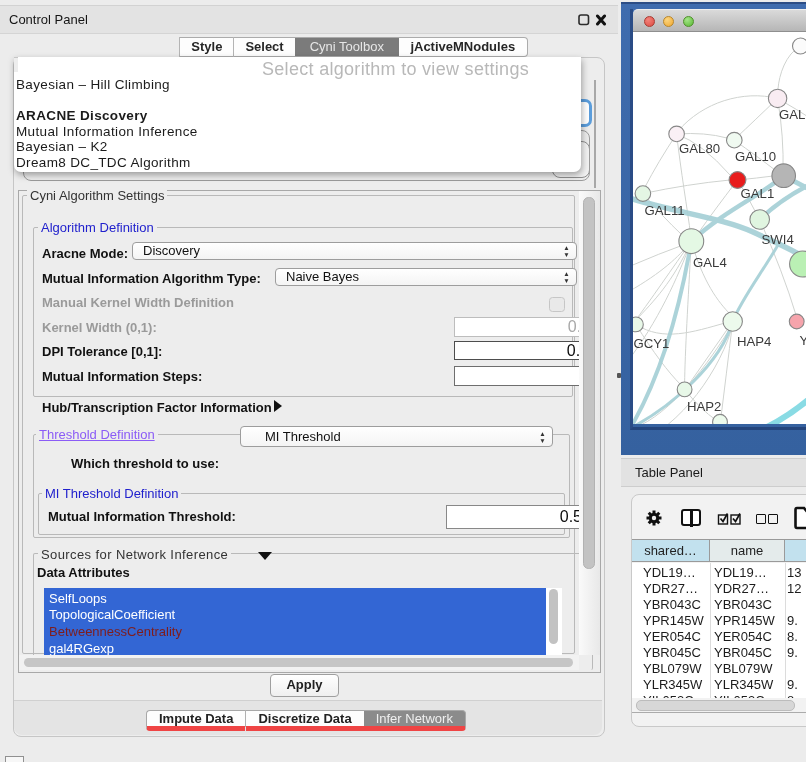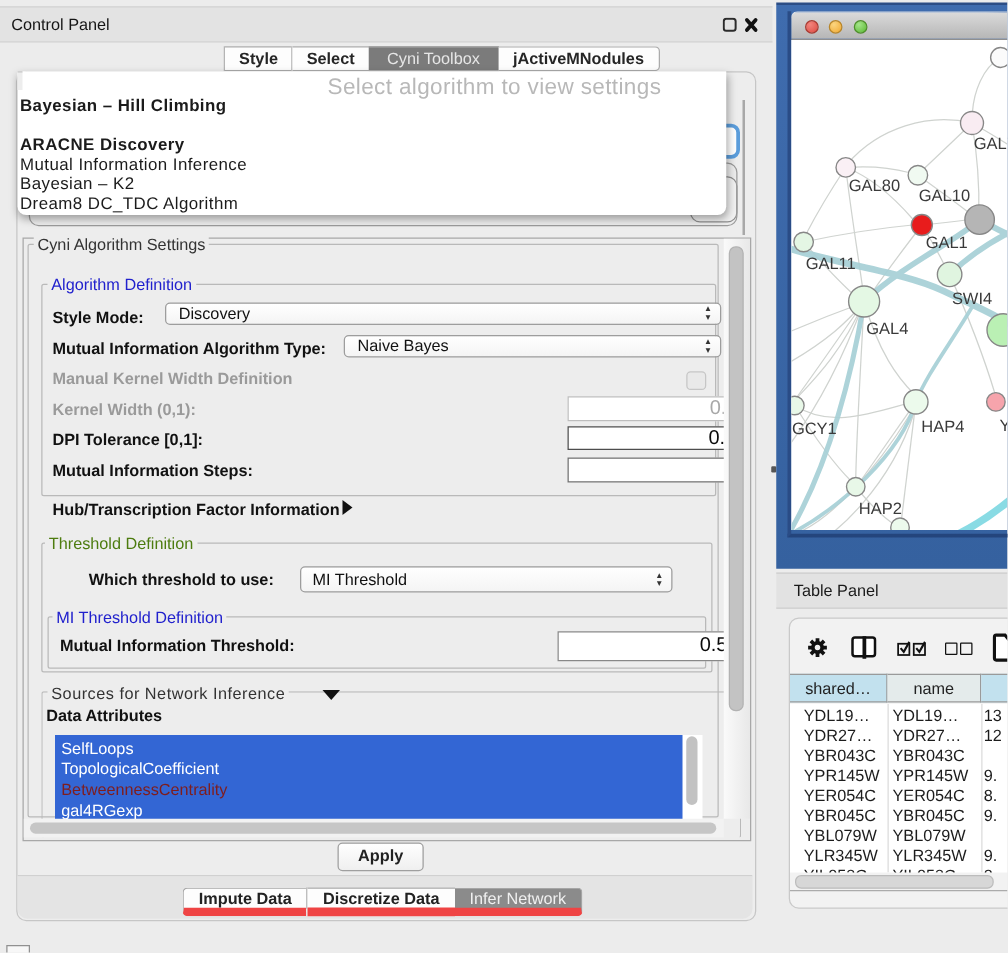--- a/index.html
+++ b/index.html
@@ -17,33 +17,33 @@
  background:#fdfdfd;padding:0 11px;font-size:13px;color:#262626;font-weight:600;white-space:nowrap;}
 #toptabs .tab.first{border-left:2px solid #a16207;border-radius:4px 0 0 4px;margin-top:48px;}
 #toptabs .tab.last{border-right:1px solid #ababab;border-radius:0 4px 4px 0;}
 #toptabs .sep{width:1px;height:20px;background:#b4b4b4;}
 #toptabs .sel{background:#7b7b7b;color:#e6e6e6;font-weight:400;}
 
 #scrollpane{left:18px;top:190px;width:581px;height:481px;border:1px solid #a8a8a8;background:#ededed;}
 .groupbox{position:absolute;border:1px solid #b9b9b9;border-radius:2px;}
 .glabel{position:absolute;background:#ededed;padding:0 3px;font-size:13px;white-space:nowrap;z-index:2;}
 .blab{color:#2121cd;}
-.grlab{color:#4d7c0f;}
+.grlab{color:#8b5cf6;text-decoration:underline;}
 .frm{position:absolute;font-weight:bold;font-size:13px;color:#111;white-space:nowrap;}
 .frm.dis{color:#9a9a9a;}
 .combo{position:absolute;background:linear-gradient(#ffffff,#f4f4f4);border:1px solid #9d9d9d;
  border-radius:4px;font-size:13px;color:#111;}
 .combo .ar{position:absolute;right:5px;top:50%;margin-top:-7px;width:9px;height:14px;font-size:6.5px;
  line-height:7px;color:#333;text-align:center;}
 .tin{position:absolute;background:#fff;text-align:right;font-size:16px;margin-left:28px;}
 
 #applybtn{left:270px;top:674px;width:67px;height:21px;background:linear-gradient(#ffffff,#efefef);
  border:1px solid #9f9f9f;border-radius:4px;text-align:center;line-height:20px;font-size:13px;font-weight:600;color:#222;}
 #btmtabs{left:146px;top:710px;height:17px;display:flex;z-index:2;}
-#btmtabs .tab{height:15px;line-height:15px;border-top:1px solid #a8a8a8;border-bottom:7px solid #ef4444;
+#btmtabs .tab{height:15px;line-height:15px;border-top:1px solid #a8a8a8;border-bottom:5px solid #ef4444;
  background:#fdfdfd;padding:0 12px;font-size:13px;color:#222;font-weight:600;white-space:nowrap;}
 #btmtabs .first{border-left:1px solid #a8a8a8;border-radius:4px 0 0 4px;}
 #btmtabs .last{border-right:1px solid #a8a8a8;border-radius:0 4px 4px 0;}
 #btmtabs .sep{width:1px;height:17px;background:#b0b0b0;}
 #btmtabs .sel{background:#8b8b8b;color:#f0f0f0;font-weight:400;}
 
 #dropdown{left:14px;top:57px;width:567px;height:115px;background:#fff;z-index:10;
  border-radius:0 0 7px 7px;box-shadow:1px 3px 7px rgba(0,0,0,0.35);}
 #dropdown .ph{position:absolute;left:248px;top:2px;color:#b8b8b8;font-size:18px;letter-spacing:.3px;}
 #dropdown .it{position:absolute;left:2px;font-size:13.5px;color:#1b1b1b;white-space:nowrap;letter-spacing:.35px;}
@@ -96,39 +96,39 @@
 <div class="abs" style="left:594px;top:80px;width:1.5px;height:108px;background:#a8a8a8;z-index:5;"></div>
 <div class="abs" style="left:23px;top:130px;width:565px;height:49px;border:1px solid #9b9b9b;border-radius:8px;z-index:5;"></div>
 
 <div class="abs" id="scrollpane"></div>
 
 <div class="groupbox" style="left:22px;top:195px;width:551px;height:457px;"></div>
 <div class="glabel" style="left:27px;top:188px;color:#333;">Cyni Algorithm Settings</div>
 
 <div class="groupbox" style="left:33px;top:227px;width:538px;height:168px;"></div>
 <div class="glabel blab" style="left:38px;top:220px;">Algorithm Definition</div>
-<div class="frm" style="left:42px;top:246px;">Style Mode:</div>
+<div class="frm" style="left:42px;top:246px;">Aracne Mode:</div>
 <div class="combo" style="left:132px;top:242px;width:433px;height:16px;line-height:16px;padding-left:10px;">Discovery<span class="ar">▲<br>▼</span></div>
 <div class="frm" style="left:42px;top:271px;">Mutual Information Algorithm Type:</div>
 <div class="combo" style="left:275px;top:268px;width:290px;height:15.5px;line-height:15.5px;padding-left:10px;">Naive Bayes<span class="ar">▲<br>▼</span></div>
 <div class="frm dis" style="left:42px;top:295px;">Manual Kernel Width Definition</div>
 <div class="abs" style="left:549px;top:296.5px;width:14px;height:13px;background:#e9e9e9;border:1px solid #c6c6c6;border-radius:3.5px;"></div>
 <div class="frm dis" style="left:42px;top:320px;">Kernel Width (0,1):</div>
 <div class="tin" style="left:426px;top:316.5px;width:135px;height:18px;border:1px solid #bdbdbd;line-height:18px;padding-right:7px;color:#a8a8a8;">0.0</div>
 <div class="frm" style="left:42px;top:344px;">DPI Tolerance [0,1]:</div>
 <div class="tin" style="left:426px;top:340.5px;width:134px;height:17px;border:1.5px solid #4d4d4d;line-height:17px;padding-right:7px;color:#0a0a0a;">0.0</div>
 <div class="frm" style="left:42px;top:369px;">Mutual Information Steps:</div>
 <div class="tin" style="left:426px;top:366px;width:135px;height:18px;border:1px solid #6e6e6e;line-height:18px;padding-right:7px;color:#0a0a0a;">6</div>
 <div class="frm" style="left:42px;top:400px;">Hub/Transcription Factor Information</div>
 <div class="abs" style="left:274px;top:400px;width:0;height:0;border-left:8px solid #111;border-top:6.5px solid transparent;border-bottom:6.5px solid transparent;"></div>
 
 <div class="groupbox" style="left:33px;top:434px;width:535px;height:102px;"></div>
 <div class="glabel grlab" style="left:36px;top:427px;">Threshold Definition</div>
 <div class="frm" style="left:71px;top:456px;">Which threshold to use:</div>
-<div class="combo" style="left:240px;top:453px;width:287px;height:19px;line-height:19px;padding-left:9px;">MI Threshold<span class="ar">▲<br>▼</span></div>
+<div class="combo" style="left:240px;top:426px;width:287px;height:19px;line-height:19px;padding-left:24px;">MI Threshold<span class="ar">▲<br>▼</span></div>
 
 <div class="groupbox" style="left:38px;top:493px;width:525px;height:40px;"></div>
 <div class="glabel blab" style="left:42px;top:486px;">MI Threshold Definition</div>
 <div class="frm" style="left:48px;top:509px;">Mutual Information Threshold:</div>
 <div class="tin" style="left:418px;top:505px;width:135px;height:22px;border:1px solid #888;line-height:22px;padding-right:7px;color:#0a0a0a;">0.5</div>
 
 <div class="groupbox" style="left:33px;top:553px;width:558px;height:116px;border-bottom:none;"></div>
 <div class="glabel" style="left:38px;top:547px;color:#333;letter-spacing:.4px;">Sources for Network Inference</div>
 <div class="abs" style="left:258px;top:551.5px;width:0;height:0;border-top:8px solid #111;border-left:7.5px solid transparent;border-right:7.5px solid transparent;z-index:3;"></div>
 <div class="frm" style="left:37px;top:565px;">Data Attributes</div>
@@ -152,21 +152,21 @@
  <div class="tab first">Impute Data</div>
  <div class="sep"></div>
  <div class="tab">Discretize Data</div>
  <div class="tab sel last">Infer Network</div>
 </div>
 <div class="abs" style="left:616.5px;top:373px;width:4px;height:5px;background:#555;border-radius:1px;"></div>
 <div class="abs" style="left:5px;top:756px;width:17px;height:12px;border:1.5px solid #909090;background:#f7f7f7;"></div>
 
 <div class="abs" id="dropdown">
  <div class="ph">Select algorithm to view settings</div>
- <div class="it" style="top:19.5px;font-weight:bold;">Bayesian – Hill Climbing</div>
+ <div class="it" style="top:19.5px;">Bayesian – Hill Climbing</div>
  <div class="it" style="top:50.9px;font-weight:bold;">ARACNE Discovery</div>
  <div class="it" style="top:66.6px;">Mutual Information Inference</div>
  <div class="it" style="top:82.3px;">Bayesian – K2</div>
  <div class="it" style="top:98px;">Dream8 DC_TDC Algorithm</div>
 </div>
 <div class="abs" style="left:14px;top:57px;width:4px;height:14px;background:#ededed;border-top:1px solid #c6c6c6;z-index:11;"></div>
 
 <div class="abs" id="desktop"></div>
 <div class="abs" id="netwin">
  <div class="abs" id="nettitle">

